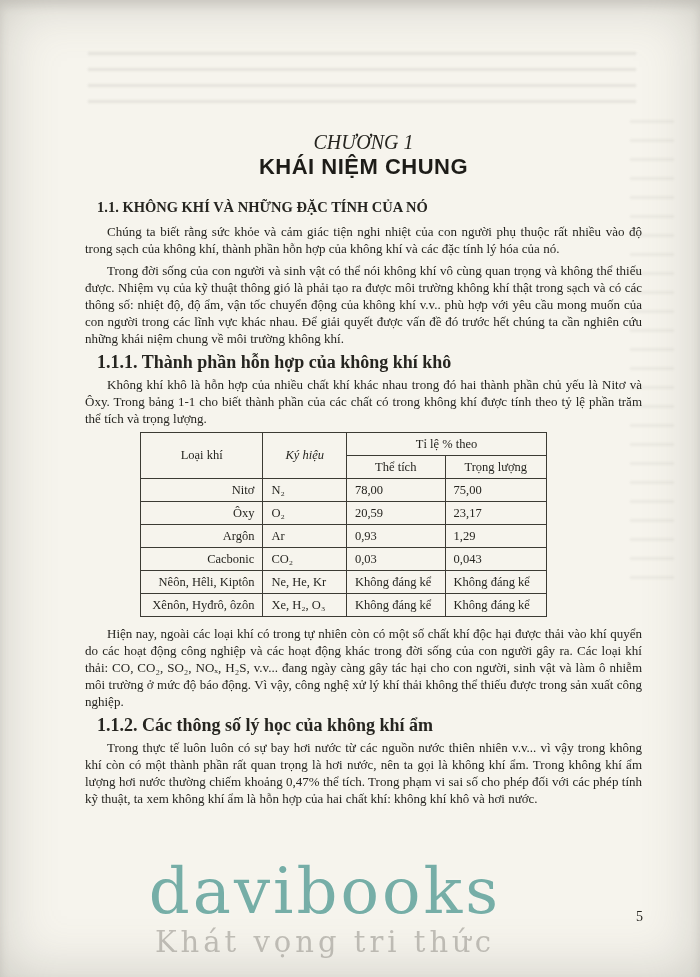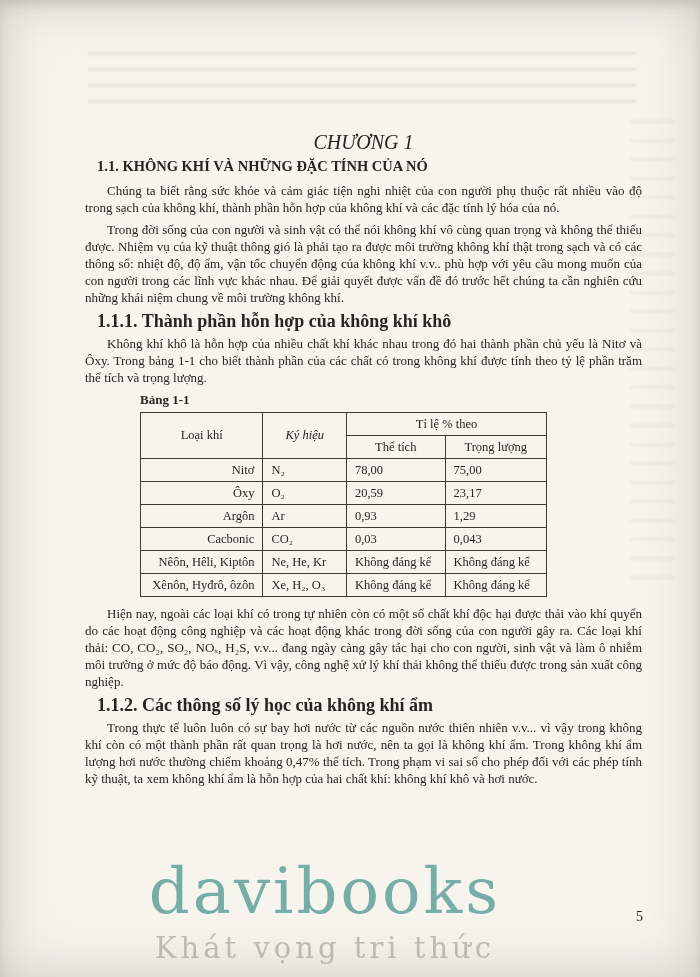--- a/index.html
+++ b/index.html
@@ -83,47 +83,47 @@
   .wm1 {
     font-family: "DejaVu Serif", serif;
     font-size: 64px; line-height: 66px;
     color: #0f766e; opacity: .55; letter-spacing: 3px;
     text-shadow: 0 0 2px rgba(255,255,255,.65);
   }
   .wm2 {
     font-family: "DejaVu Serif", serif;
     font-size: 29px; line-height: 32px;
     color: #94918a; opacity: .55; letter-spacing: 4px;
-    margin-top: 8px;
+    margin-top: 2px;
   }
   .page-number {
     position: absolute; right: 57px; bottom: 52px;
     font-size: 14px; color: #262520;
   }
 </style>
 </head>
 <body>
 
 <div class="page">
 
   <div class="bleed-top"></div>
   <div class="bleed-right"></div>
 
   <div class="content">
 
     <div class="chapter-label">CHƯƠNG 1</div>
+    <div class="chapter-title">KHÁI NIỆM CHUNG</div>
 
     <div class="h-sec">1.1. KHÔNG KHÍ VÀ NHỮNG ĐẶC TÍNH CỦA NÓ</div>
     <p class="body">Chúng ta biết rằng sức khỏe và cảm giác tiện nghi nhiệt của con người phụ thuộc rất nhiều vào độ trong sạch của không khí, thành phần hỗn hợp của không khí và các đặc tính lý hóa của nó.</p>
     <p class="body">Trong đời sống của con người và sinh vật có thể nói không khí vô cùng quan trọng và không thể thiếu được. Nhiệm vụ của kỹ thuật thông gió là phải tạo ra được môi trường không khí thật trong sạch và có các thông số: nhiệt độ, độ ẩm, vận tốc chuyển động của không khí v.v.. phù hợp với yêu cầu mong muốn của con người trong các lĩnh vực khác nhau. Để giải quyết được vấn đề đó trước hết chúng ta cần nghiên cứu những khái niệm chung về môi trường không khí.</p>
 
     <div class="h-sub">1.1.1. Thành phần hỗn hợp của không khí khô</div>
     <p class="body">Không khí khô là hỗn hợp của nhiều chất khí khác nhau trong đó hai thành phần chủ yếu là Nitơ và Ôxy. Trong bảng 1-1 cho biết thành phần của các chất có trong không khí được tính theo tỷ lệ phần trăm thể tích và trọng lượng.</p>
 
-    <div class="tbl-caption">Bảng 1-1</div>
 
     <table class="gas-table">
       <thead>
         <tr>
           <th rowspan="2" class="c-gas">Loại khí</th>
           <th rowspan="2" class="c-sym">Ký hiệu</th>
           <th colspan="2">Tỉ lệ % theo</th>
         </tr>
         <tr>
           <th class="c-vol">Thể tích</th>

